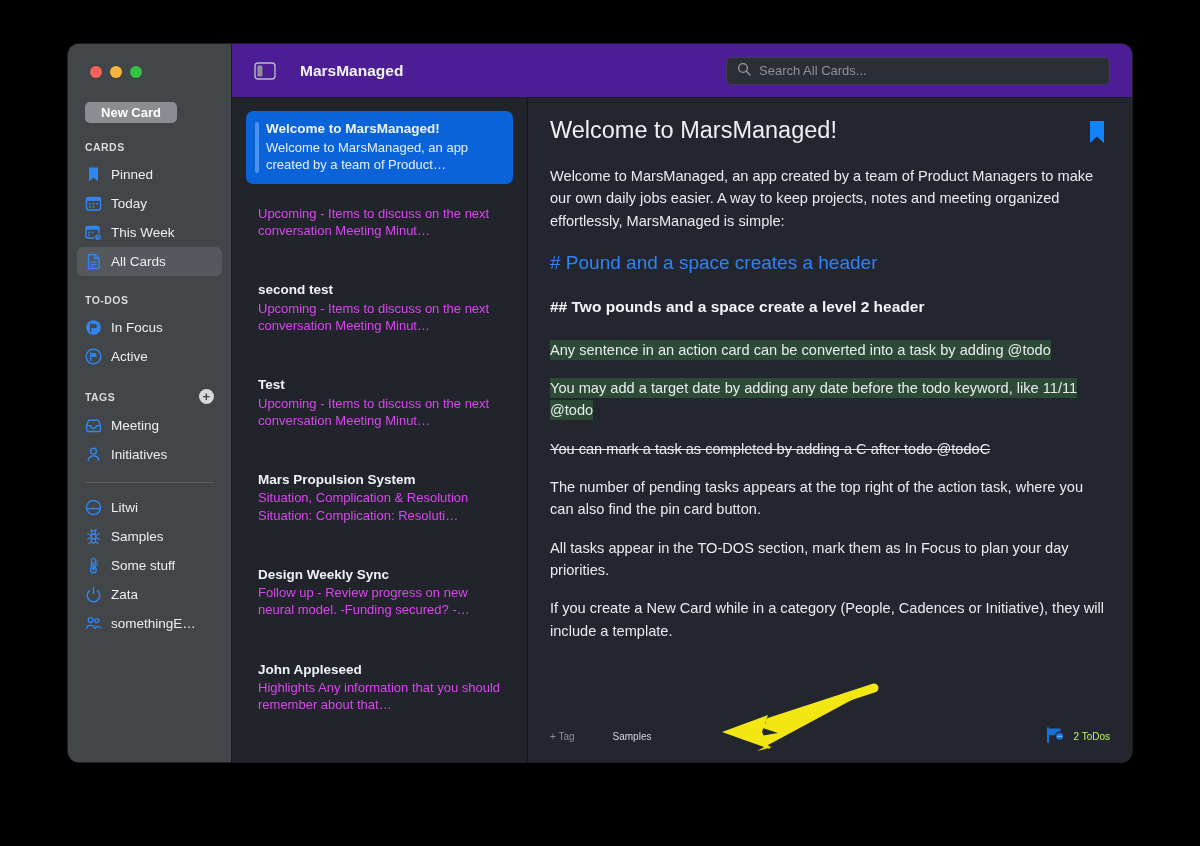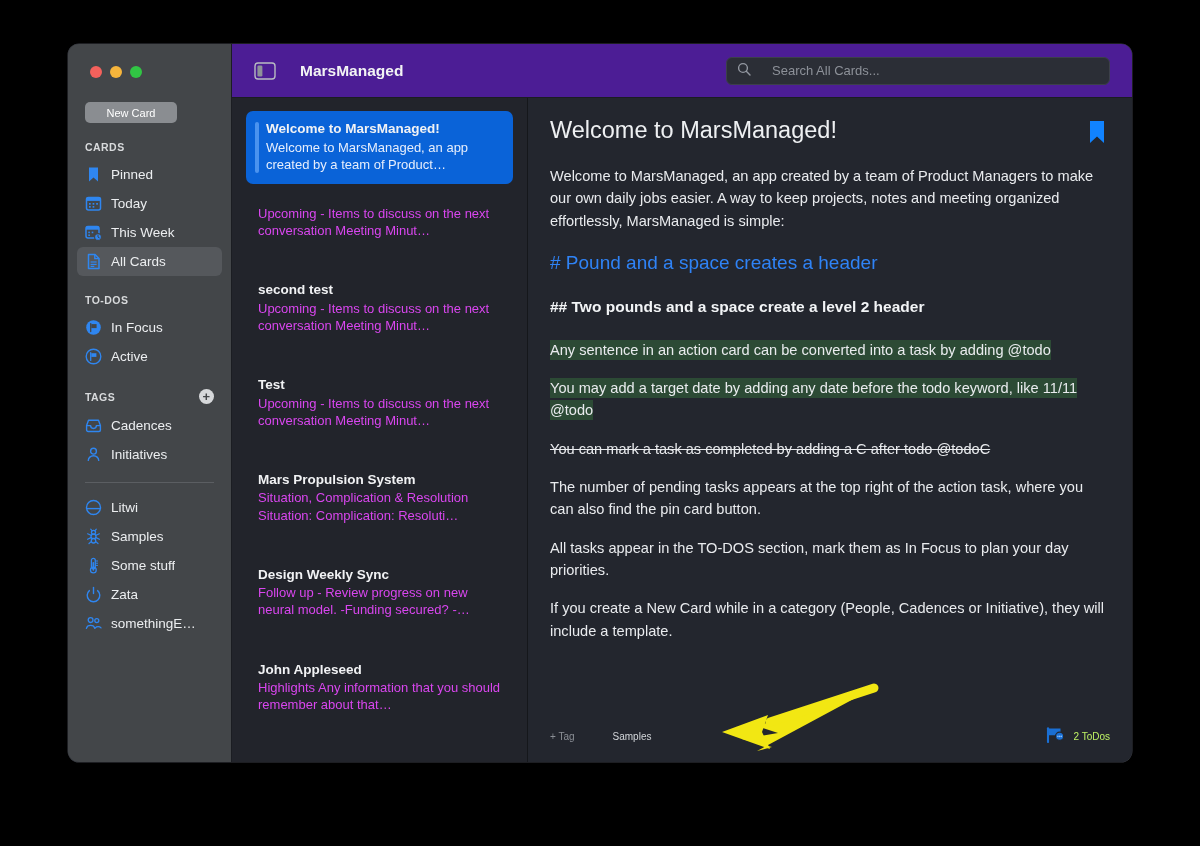--- a/index.html
+++ b/index.html
@@ -40,23 +40,23 @@
   .light.red { background: #f4615c; }
   .light.yellow { background: #f6b53c; }
   .light.green { background: #31c544; }
 
   #new-card-btn {
     margin: 24px 0 0 17px;
     width: 92px; height: 21px;
     background: #8a8d91;
     border-radius: 5px;
     color: #fff;
-    font-size: 11px;
+    font-size: 13px;
     display: flex; align-items: center; justify-content: center;
-    font-weight: 400;
+    font-weight: 700;
     border: none;
     font-family: "Liberation Sans", sans-serif;
     cursor: default;
   }
 
   .section-head {
     font-size: 10.5px;
     font-weight: bold;
     letter-spacing: 0.45px;
     color: #d8dadc;
@@ -117,21 +117,21 @@
     font-size: 15.5px; font-weight: bold; color: #f2f3f4;
     margin-left: 24px;
   }
   #search-wrap {
     margin-left: auto;
     width: 384px; height: 28px;
     background: #2b2e36;
     border: 1px solid #3c404a;
     border-radius: 6px;
     display: flex; align-items: center;
-    gap: 21px; padding: 0 10px;
+    gap: 8px; padding: 0 10px;
   }
   #search-input {
     background: transparent; border: none; outline: none;
     color: #e2e4e7; font-size: 13px;
     font-family: "Liberation Sans", sans-serif;
     flex: 1;
   }
   #search-input::placeholder { color: #8d9199; }
 
   #body { flex: 1; display: flex; min-height: 0; }
@@ -322,21 +322,21 @@
           <span class="lbl">TAGS</span>
           <span class="add-tag-btn">+</span>
         </div>
         <div class="nav-item">
           <span class="ic">
             <svg width="17" height="17" viewBox="0 0 17 17">
               <path d="M1.6 8.4 L3.5 3.2 H13.5 L15.4 8.4 V13 A1.5 1.5 0 0 1 13.9 14.5 H3.1 A1.5 1.5 0 0 1 1.6 13 Z" fill="none" stroke="#2f86f0" stroke-width="1.4" stroke-linejoin="round"></path>
               <path d="M1.6 8.6 H5.6 A2.9 2.9 0 0 0 11.4 8.6 H15.4" fill="none" stroke="#2f86f0" stroke-width="1.4" stroke-linejoin="round"></path>
             </svg>
           </span>
-          <span class="txt">Cadences</span>
+          <span class="txt">Meeting</span>
         </div>
         <div class="nav-item">
           <span class="ic">
             <svg width="17" height="17" viewBox="0 0 17 17">
               <circle cx="8.5" cy="5.2" r="2.9" fill="none" stroke="#2f86f0" stroke-width="1.4"></circle>
               <path d="M3.3 14.4 A5.2 4.6 0 0 1 13.7 14.4" fill="none" stroke="#2f86f0" stroke-width="1.4" stroke-linecap="round"></path>
             </svg>
           </span>
           <span class="txt">Initiatives</span>
         </div>

